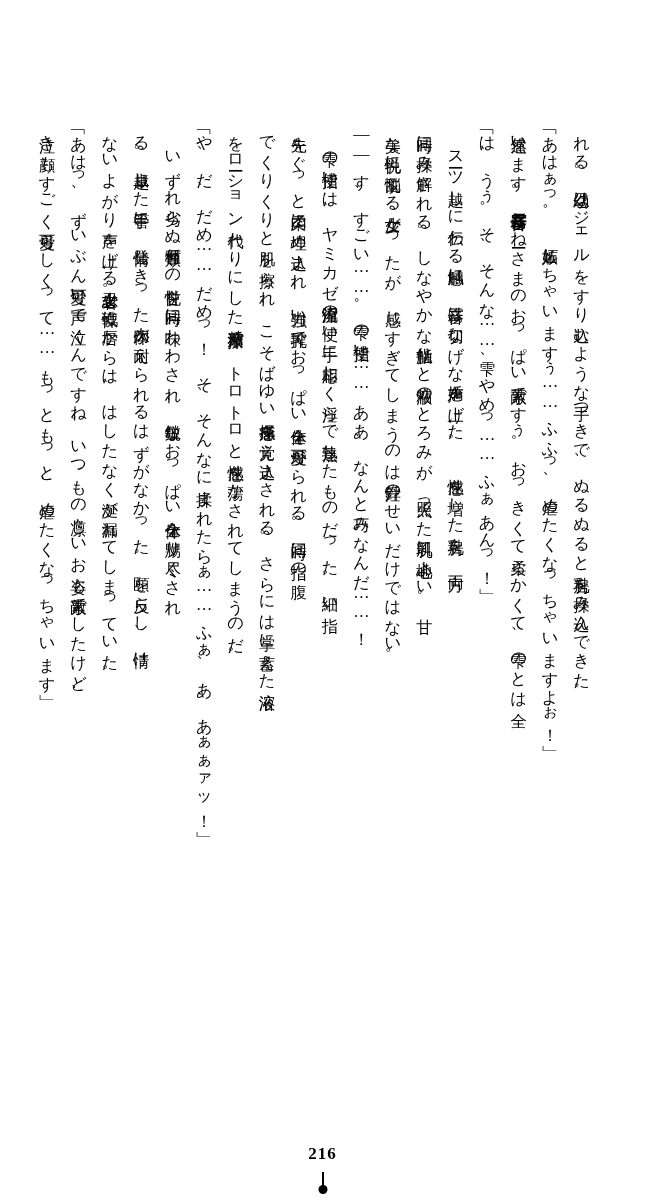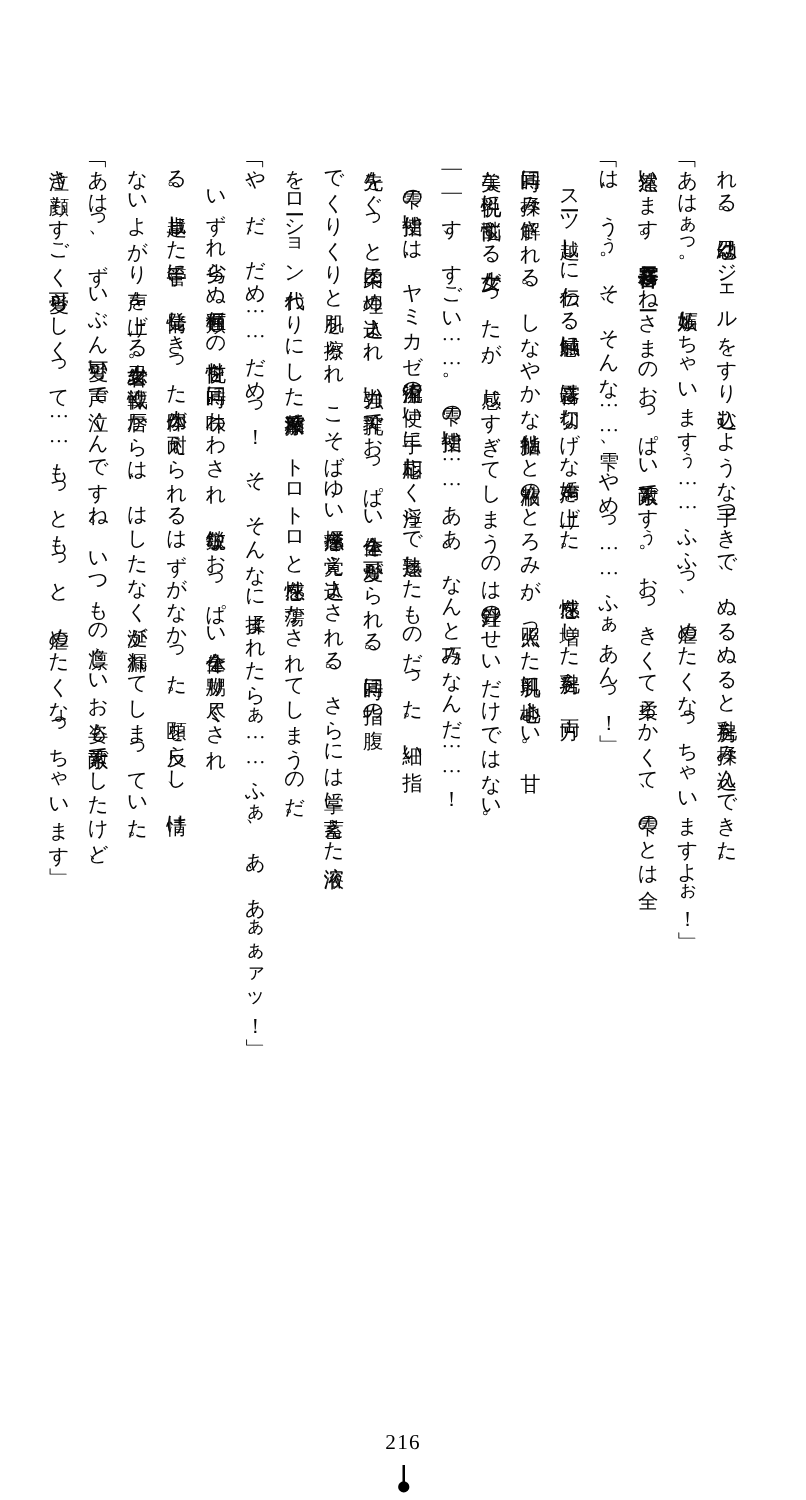--- a/index.html
+++ b/index.html
@@ -57,20 +57,21 @@
   .page-number {
     position: absolute;
     left: 0;
     right: 0;
     bottom: 36px;
     text-align: center;
     font-size: 17px;
     font-family: "Liberation Serif", "DejaVu Serif", serif;
     color: #000;
     letter-spacing: 1px;
+    font-weight: bold;
   }
 
   .spine-mark {
     position: absolute;
     left: 50%;
     transform: translateX(-50%);
     bottom: 6px;
     width: 9px;
     height: 9px;
     border-radius: 50%;

